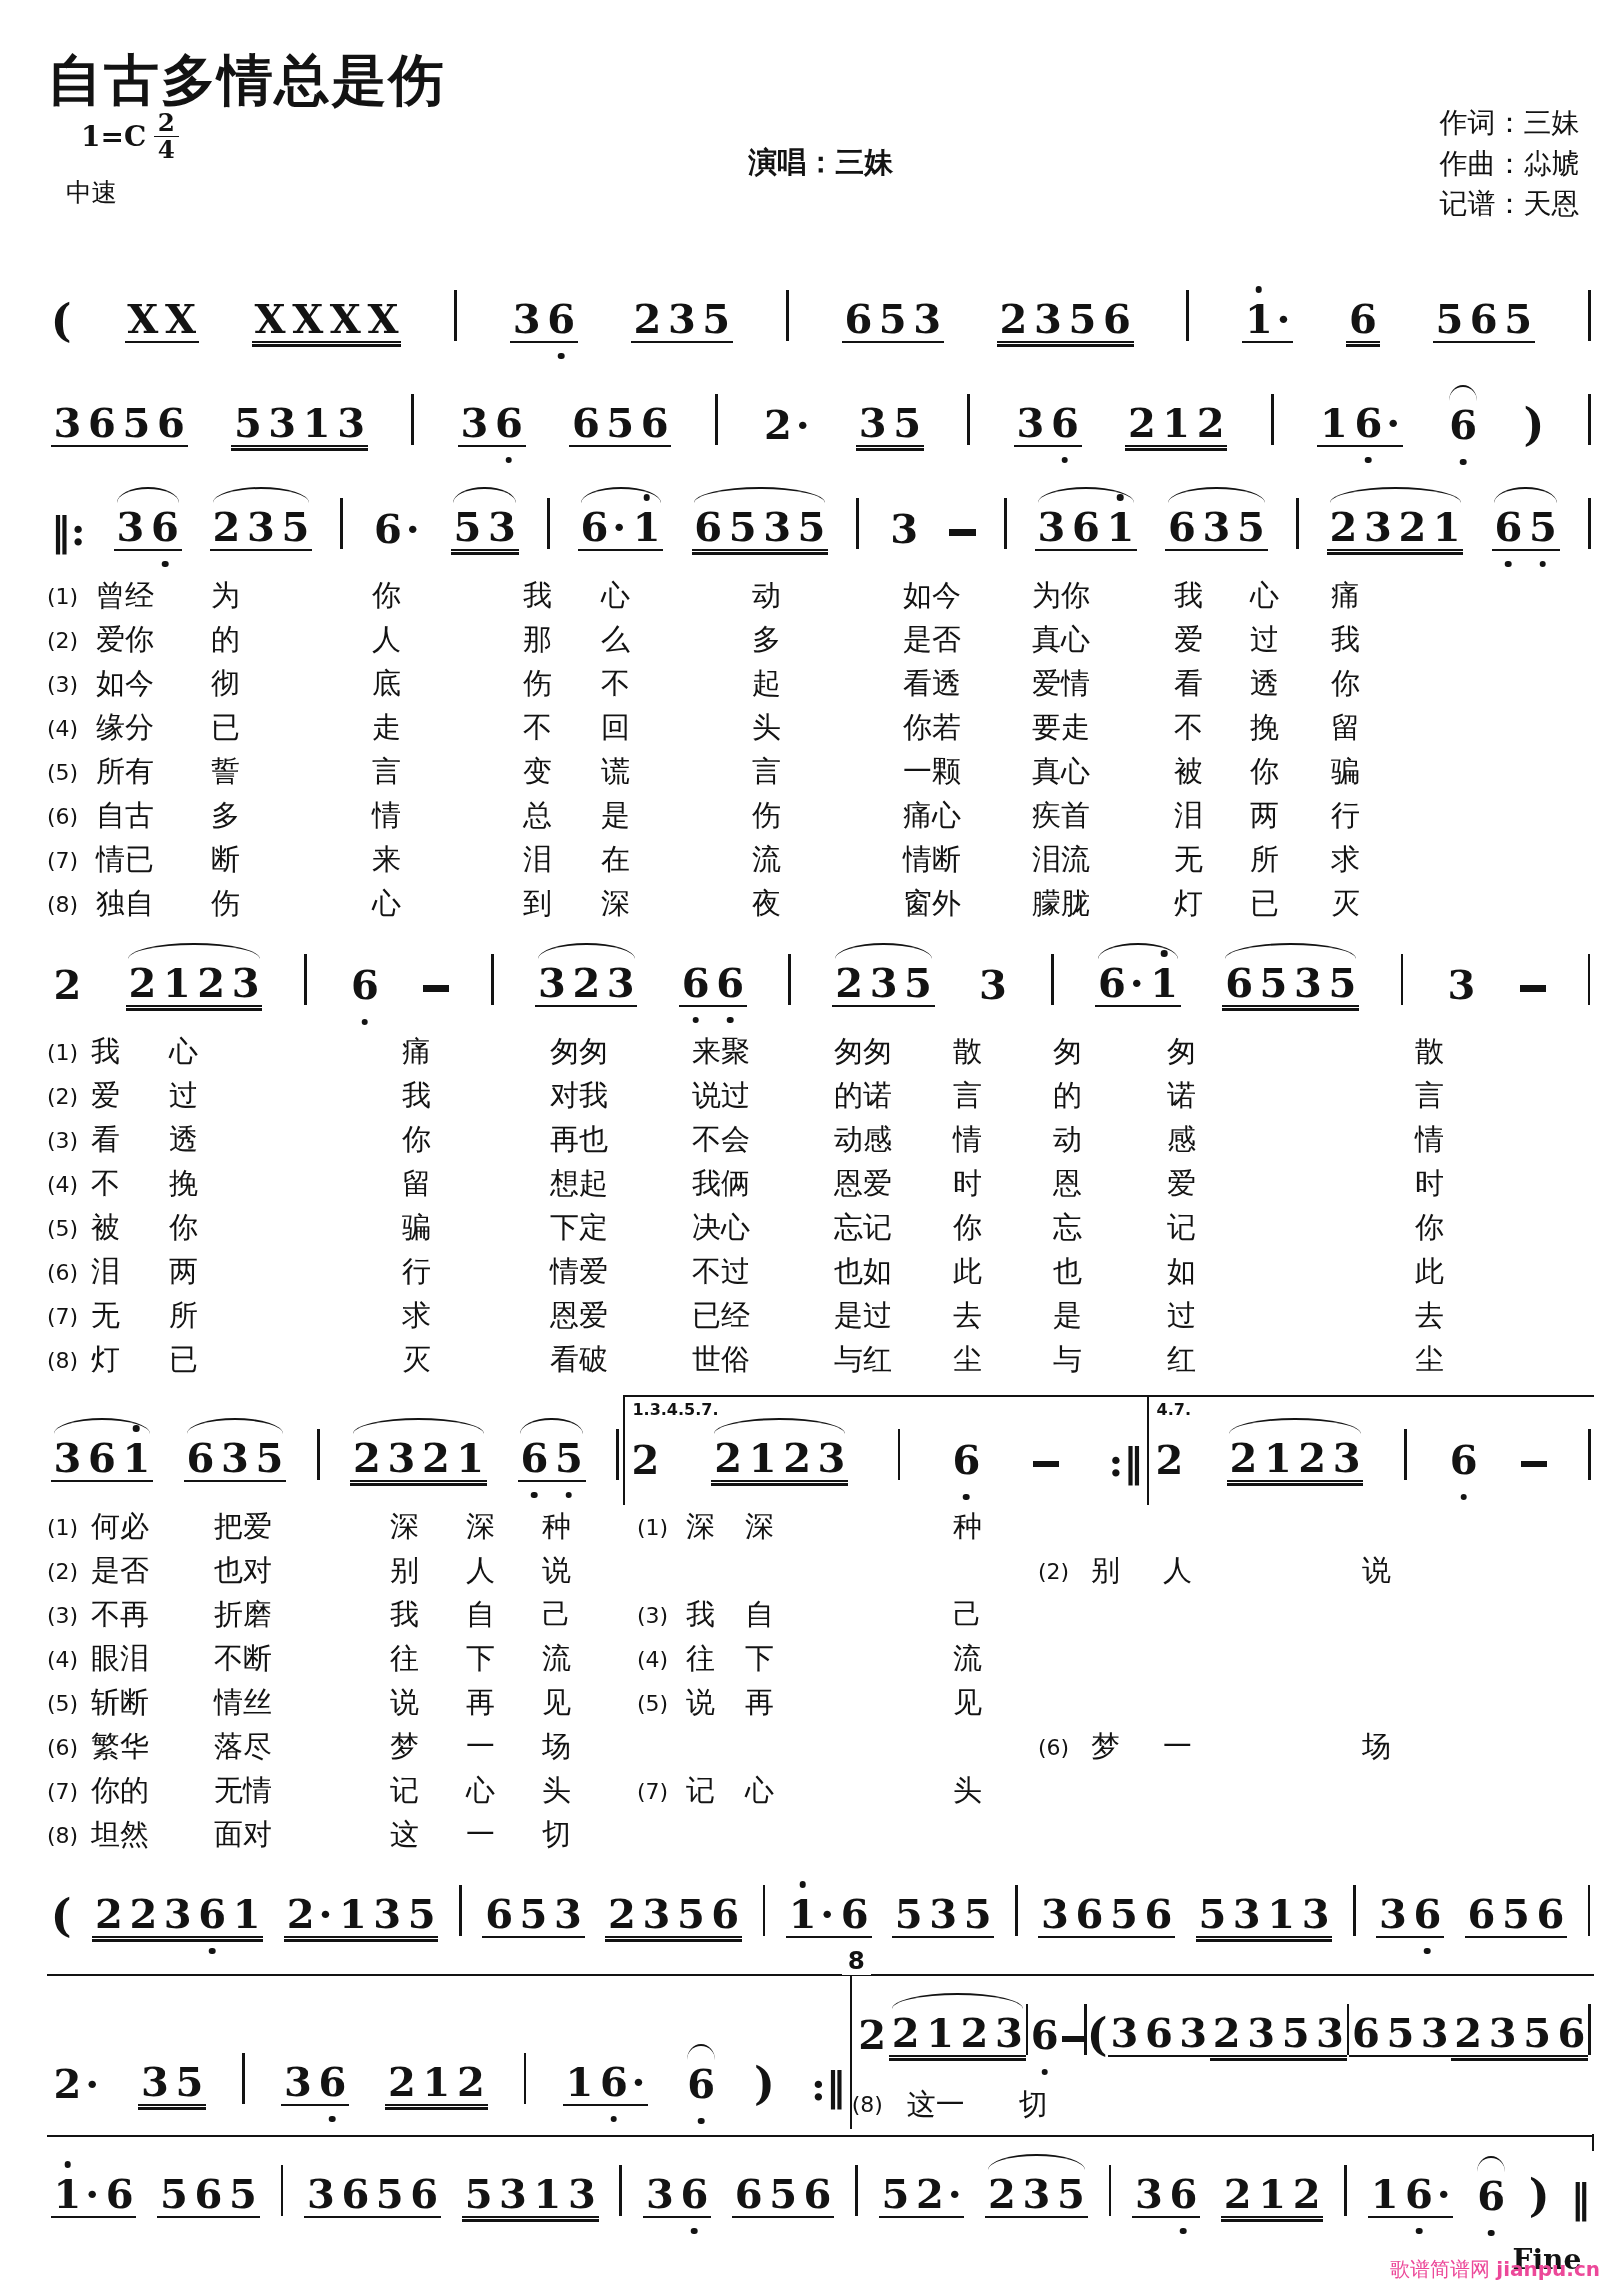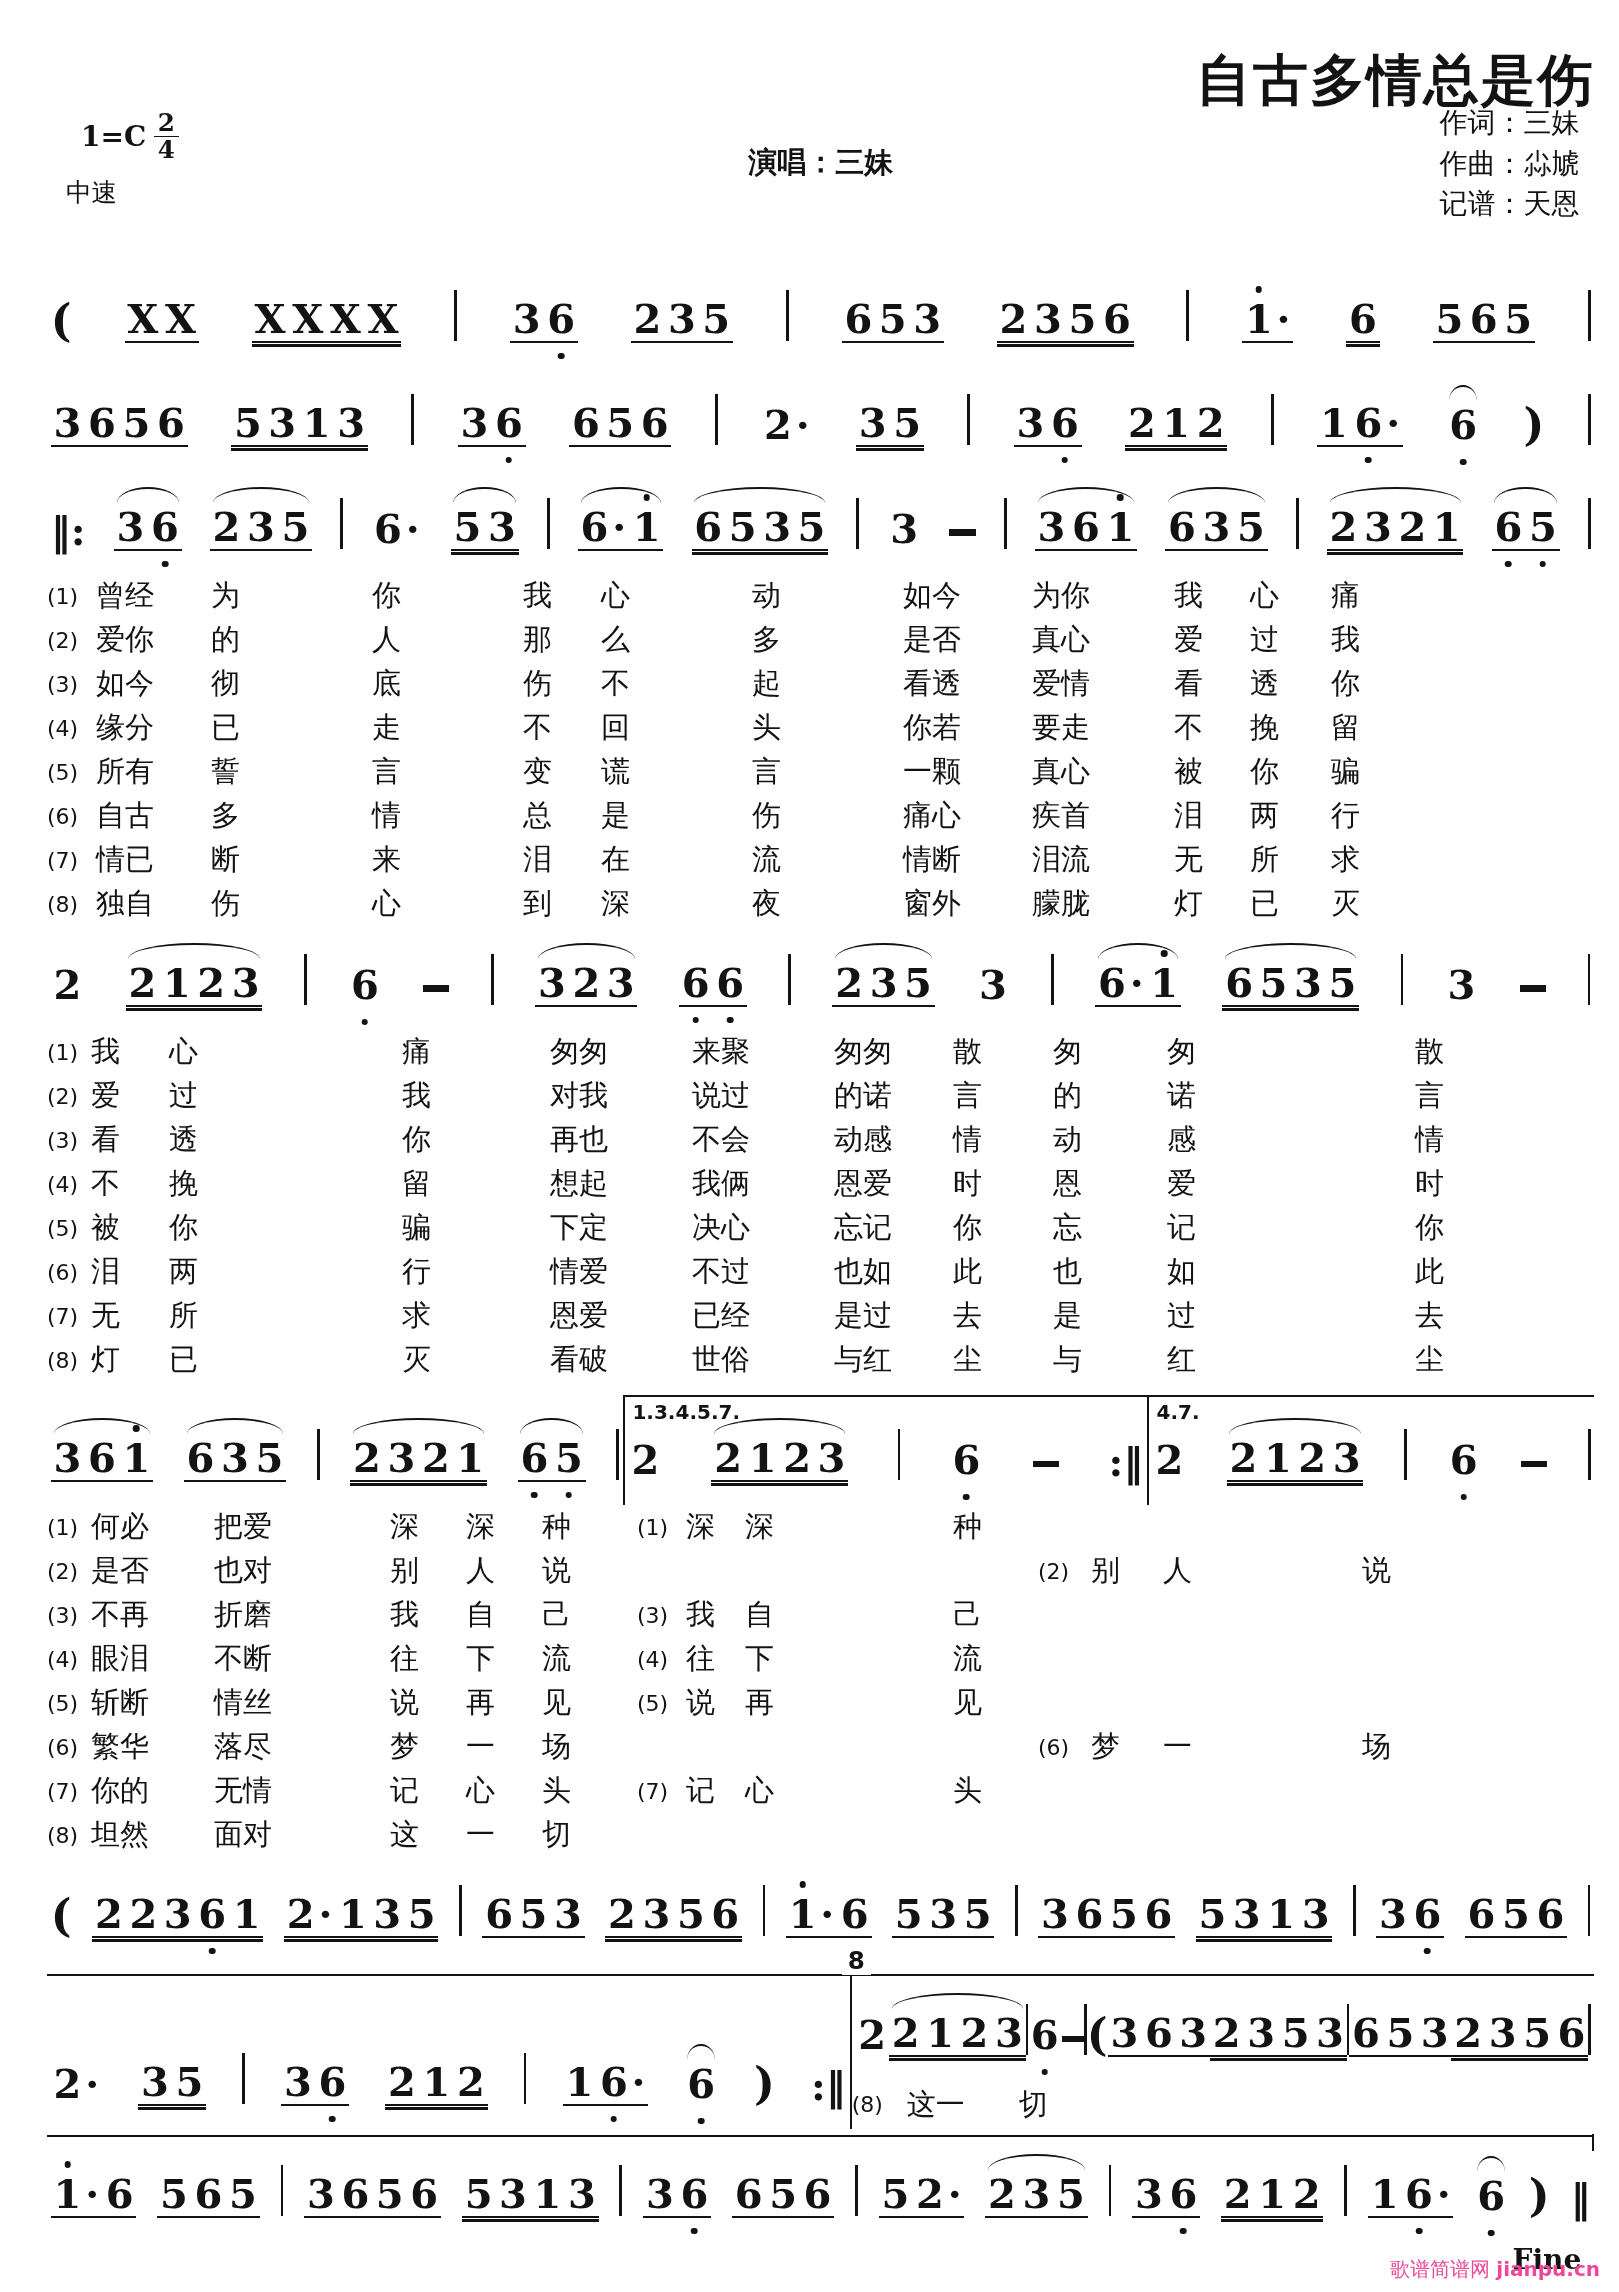--- a/index.html
+++ b/index.html
@@ -1,20 +1,20 @@
 <!DOCTYPE html>
 <html style="font-size:15px"><head>
 <meta charset="utf-8">
 <style>
   html,body{margin:0;padding:0;background:#fff;color:#131313;}
   .sheet{position:relative;width:1619px;height:2292px;box-sizing:border-box;
          padding:44px 24.6px 0 47px;font-family:"DejaVu Sans",sans-serif;overflow:hidden;background:#fff;}
   
   header{position:relative;height:218px;}
-  h1{margin:0;text-align:right;font-size:55px;font-weight:700;letter-spacing:1.9px;
+  h1{margin:0;text-align:left;font-size:55px;font-weight:700;letter-spacing:1.9px;
      font-family:"DejaVu Sans",sans-serif;}
   .singer{text-align:center;font-size:29px;margin-top:24.6px;font-weight:600;}
   .keysig{position:absolute;left:34px;top:66px;font-size:28px;font-weight:600;
           display:flex;align-items:center;gap:7.6px;font-family:"DejaVu Serif",serif;text-align:right;}
   .ts{display:inline-flex;flex-direction:column;align-items:center;font-size:24.6px;line-height:1.05;font-weight:700;}
   .ts-num{border-bottom:1.9px solid #131313;padding:0 3.8px;}
   .tempo{position:absolute;left:19px;top:131px;font-size:25.6px;}
   .credits{position:absolute;right:15px;top:59px;text-align:left;font-size:28px;line-height:1.45;margin-left:19px;}
   
   .mline{display:flex;justify-content:space-between;align-items:flex-end;
@@ -38,21 +38,21 @@
   .lyr-row>span:first-child{font-size:22px;}
   .lyr1 .lyr-row{grid-template-columns:49px 115px 161px 151px 78px 151px 151px 129px 142px 76px 81px 1fr;}
   .lyr2 .lyr-row{grid-template-columns:44px 78px 233px 148px 142px 142px 119px 100px 114px 248px 1fr;}
   .lyr3 .lyr-row{grid-template-columns:44px 123px 176px 76px 76px 95px 49px 59px 208px 85px 53px 72px 199px 1fr;}
   .lyr3 .lyr-row>span:nth-child(7),.lyr3 .lyr-row>span:nth-child(11){font-size:22px;}
   
   .line3{display:flex;align-items:stretch;}
   .line3 .seg-main{width:37%;}
   .volta{position:relative;border-top:2.8px solid #131313;border-left:2.8px solid #131313;margin-top:13.2px;}
   .volta .mline{padding-top:32px;}
-  .volta-label{position:absolute;top:2.8px;left:7.6px;font-size:20px;font-weight:600;}
+  .volta-label{position:absolute;top:2.8px;left:7.6px;font-size:16px;font-weight:600;}
   .volta-1{width:34%;}
   .volta-2{width:29%;}
   .c2wrap{display:flex;position:relative;border-top:2.8px solid #131313;margin-top:13.2px;}
   .c2wrap .seg-a{width:52%;}
   .volta-8{width:48%;border-left:2.8px solid #131313;position:relative;}
   .volta-8 .volta-label{top:-30px;left:-9.5px;font-size:24.6px;background:#fff;padding:0 5.7px;}
   .c3wrap{position:relative;border-top:2.8px solid #131313;margin-top:5.7px;}
   .c3wrap::after{content:'';position:absolute;right:0;top:-2.8px;width:2.8px;height:17px;background:#131313;}
   .coda-lyr .lyr-row{grid-template-columns:55px 112px 159px 1fr;height:49px;}
   .fine{text-align:right;font:700 28px "DejaVu Serif",serif;padding-right:13.2px;margin-top:1.9px;}

